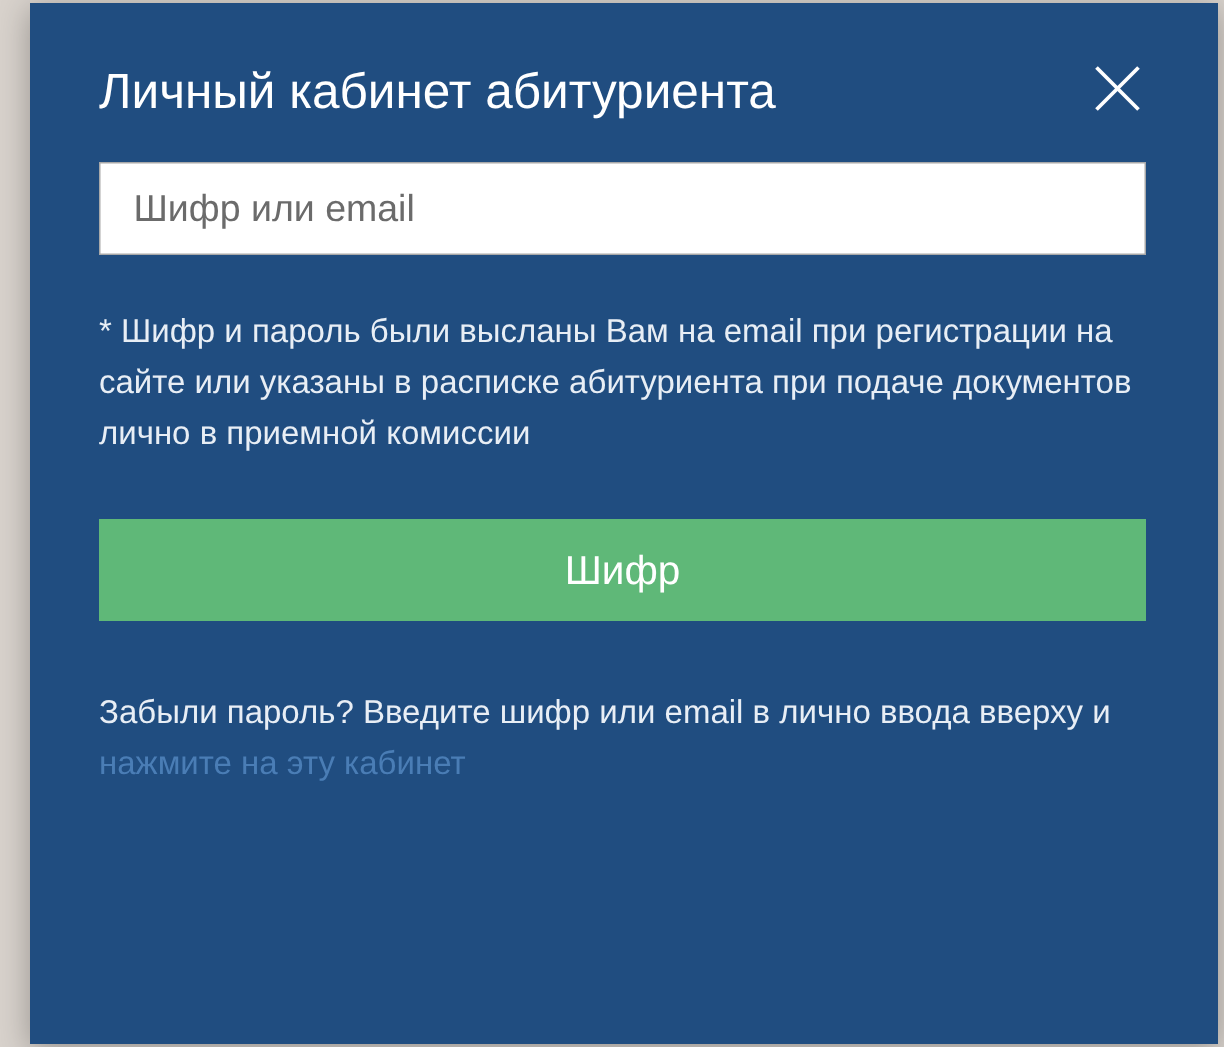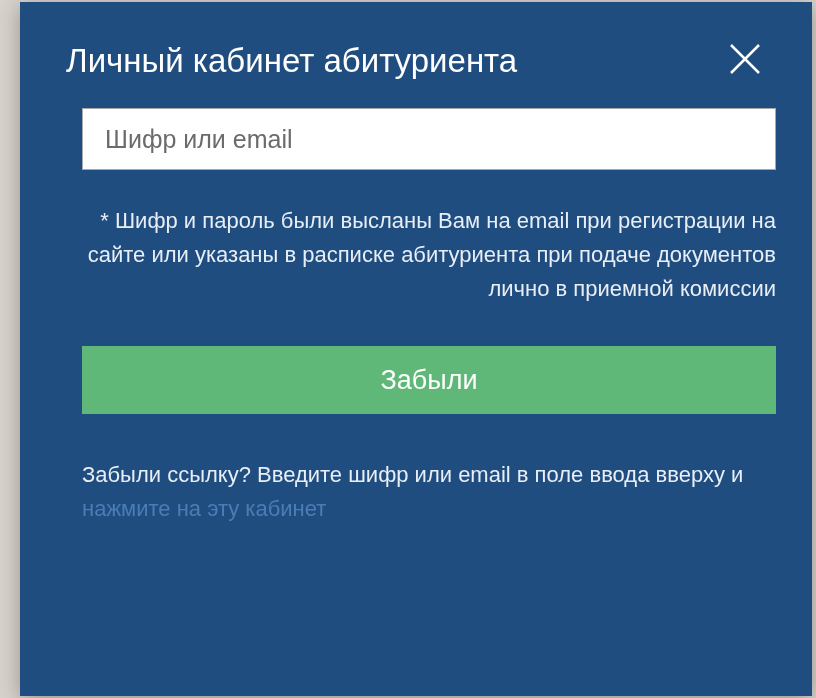--- a/index.html
+++ b/index.html
@@ -39,22 +39,21 @@
       align-items: center;
       justify-content: center;
     }
     .close-btn svg {
       width: 36px;
       height: 36px;
       stroke: #ffffff;
       stroke-width: 2.5;
     }
     .modal-body {
-      padding: 18px 36px 30px 46px;
-      margin-left: 16px;
+      padding: 18px 48px 30px 46px;
     }
     .input-wrapper {
       margin-bottom: 34px;
     }
     .text-input {
       width: 100%;
       height: 62px;
       background: #ffffff;
       border: 1px solid #a8a8a8;
       padding: 0 22px;
@@ -64,21 +63,20 @@
     }
     .text-input::placeholder {
       color: #6b6b6b;
     }
     .help-text {
       color: #e8eef5;
       font-size: 22px;
       line-height: 1.55;
       margin-top: 4px;
       margin-bottom: 40px;
-      text-align: right;
     }
     .login-btn {
       width: 100%;
       height: 68px;
       background: #5fb878;
       border: none;
       color: #ffffff;
       font-size: 27px;
       cursor: pointer;
       font-family: inherit;
@@ -105,18 +103,18 @@
         <line x1="4" y1="4" x2="32" y2="32"></line>
         <line x1="32" y1="4" x2="4" y2="32"></line>
       </svg>
     </div>
   </div>
   <div class="modal-body">
     <div class="input-wrapper">
       <input type="text" class="text-input" placeholder="Шифр или email" style="">
     </div>
     <p class="help-text">* Шифр и пароль были высланы Вам на email при регистрации на сайте или указаны в расписке абитуриента при подаче документов лично в приемной комиссии</p>
-    <button class="login-btn">Забыли</button>
+    <button class="login-btn">Шифр</button>
     <p class="forgot-text">
-      <span>Забыли ссылку? Введите шифр или email в поле ввода вверху и </span><span class="forgot-link">нажмите на эту кабинет</span>
+      <span>Забыли пароль? Введите шифр или email в лично ввода вверху и </span><span class="forgot-link">нажмите на эту кабинет</span>
     </p>
   </div>
 </div>
 
 </body></html>

